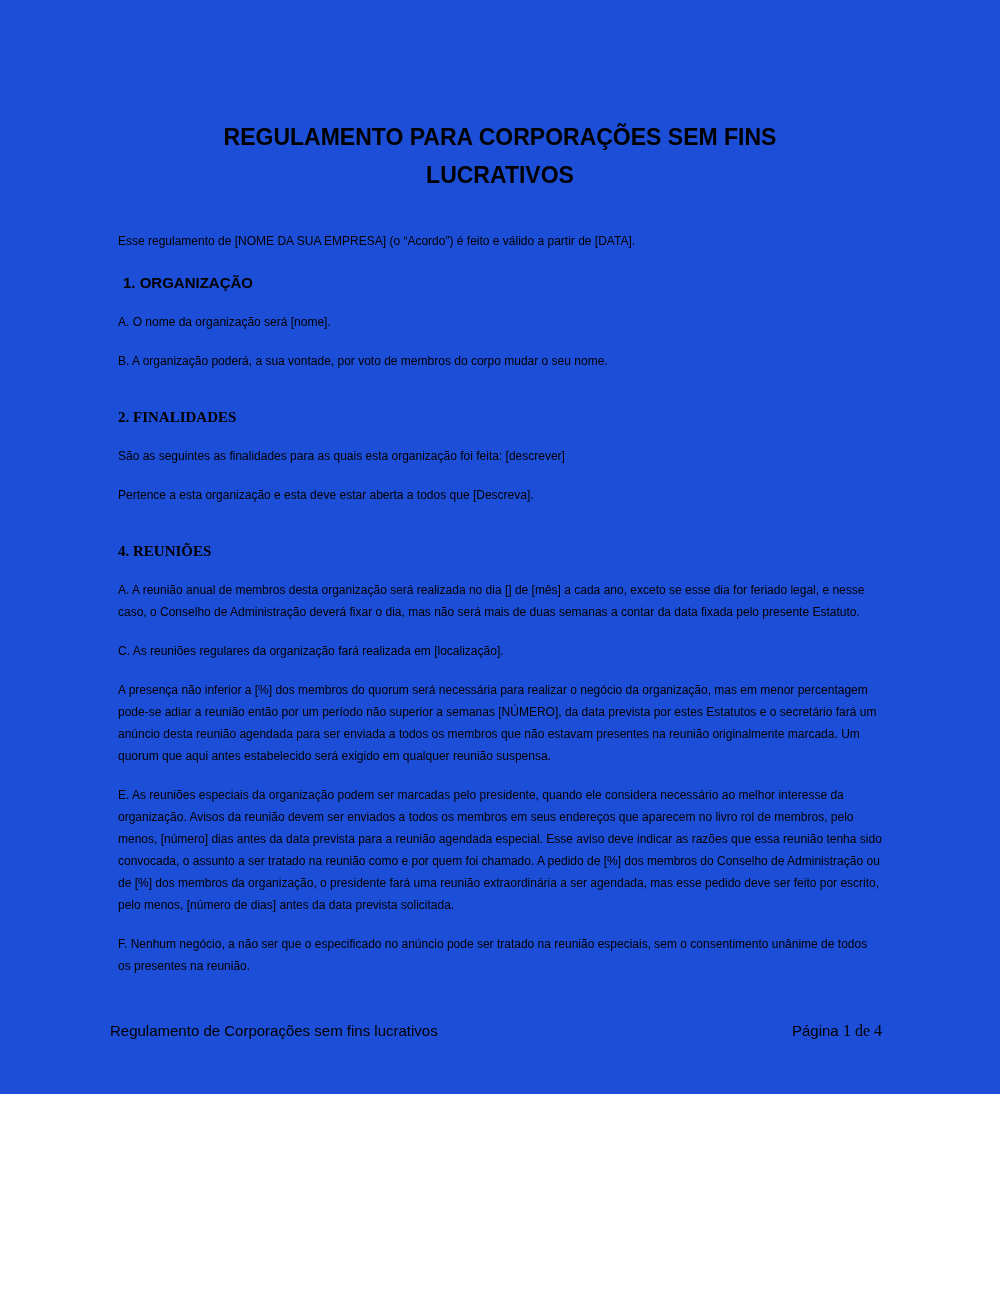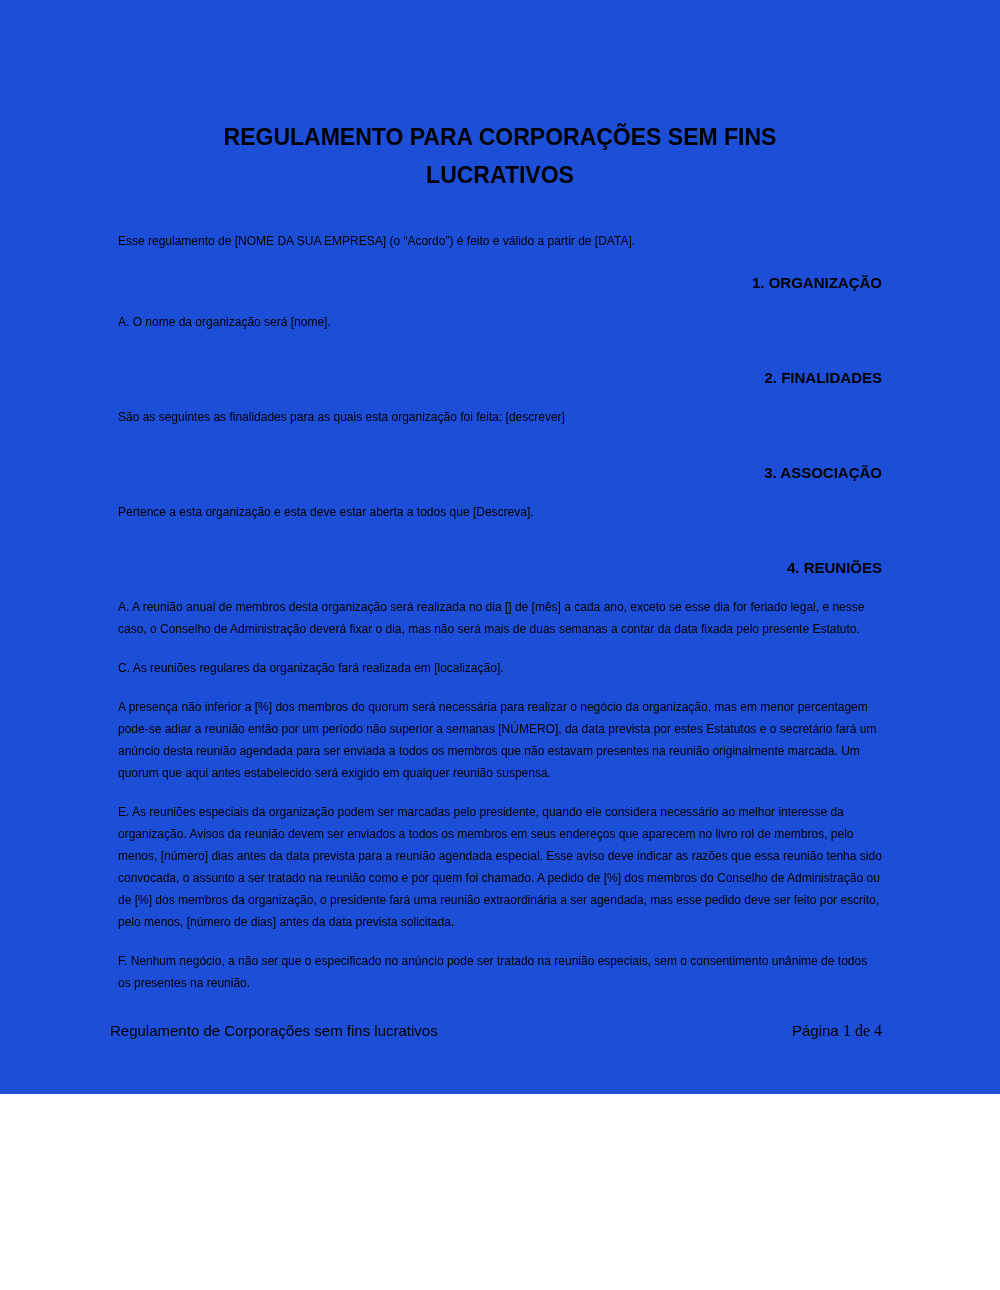--- a/index.html
+++ b/index.html
@@ -34,24 +34,24 @@
   p {
     margin: 0 0 17px 0;
     font-size: 12px;
     line-height: 22px;
   }
   h2.heading {
     margin: 0 0 17px 0;
     font-size: 15px;
     line-height: 22px;
     font-weight: 700;
-    text-align: right;
   }
   h2.section-gap {
     margin-top: 34px;
+    font-family: Liberation Serif, serif;
   }
   h2.indent-sm {
     padding-left: 5px;
   }
   .intro-gap {
     margin-bottom: 20px;
   }
   .footer {
     position: absolute;
     left: 110px;
@@ -76,25 +76,25 @@
 
     <h1 class="title">
       <span class="title-line">REGULAMENTO PARA CORPORAÇÕES SEM FINS</span>
       <span class="title-line">LUCRATIVOS</span>
     </h1>
 
     <p class="intro-gap">Esse regulamento de [NOME DA SUA EMPRESA] (o “Acordo”) é feito e válido a partir de [DATA].</p>
 
     <h2 class="heading indent-sm">1. ORGANIZAÇÃO</h2>
     <p>A. O nome da organização será [nome].</p>
+    <p>B. A organização poderá, a sua vontade, por voto de membros do corpo mudar o seu nome.</p>
 
     <h2 class="heading section-gap">2. FINALIDADES</h2>
     <p>São as seguintes as finalidades para as quais esta organização foi feita: [descrever]</p>
 
-    <h2 class="heading section-gap">3. ASSOCIAÇÃO</h2>
     <p>Pertence a esta organização e esta deve estar aberta a todos que [Descreva].</p>
 
     <h2 class="heading section-gap">4. REUNIÕES</h2>
     <p>A. A reunião anual de membros desta organização será realizada no dia [] de [mês] a cada ano, exceto se esse dia for feriado legal, e nesse caso, o Conselho de Administração deverá fixar o dia, mas não será mais de duas semanas a contar da data fixada pelo presente Estatuto.</p>
     <p>C. As reuniões regulares da organização fará realizada em [localização].</p>
     <p>A presença não inferior a [%] dos membros do quorum será necessária para realizar o negócio da organização, mas em menor percentagem pode-se adiar a reunião então por um período não superior a semanas [NÚMERO], da data prevista por estes Estatutos e o secretário fará um anúncio desta reunião agendada para ser enviada a todos os membros que não estavam presentes na reunião originalmente marcada. Um quorum que aqui antes estabelecido será exigido em qualquer reunião suspensa.</p>
     <p>E. As reuniões especiais da organização podem ser marcadas pelo presidente, quando ele considera necessário ao melhor interesse da organização. Avisos da reunião devem ser enviados a todos os membros em seus endereços que aparecem no livro rol de membros, pelo menos, [número] dias antes da data prevista para a reunião agendada especial. Esse aviso deve indicar as razões que essa reunião tenha sido convocada, o assunto a ser tratado na reunião como e por quem foi chamado. A pedido de [%] dos membros do Conselho de Administração ou de [%] dos membros da organização, o presidente fará uma reunião extraordinária a ser agendada, mas esse pedido deve ser feito por escrito, pelo menos, [número de dias] antes da data prevista solicitada.</p>
     <p>F. Nenhum negócio, a não ser que o especificado no anúncio pode ser tratado na reunião especiais, sem o consentimento unânime de todos os presentes na reunião.</p>
 
   </div>

